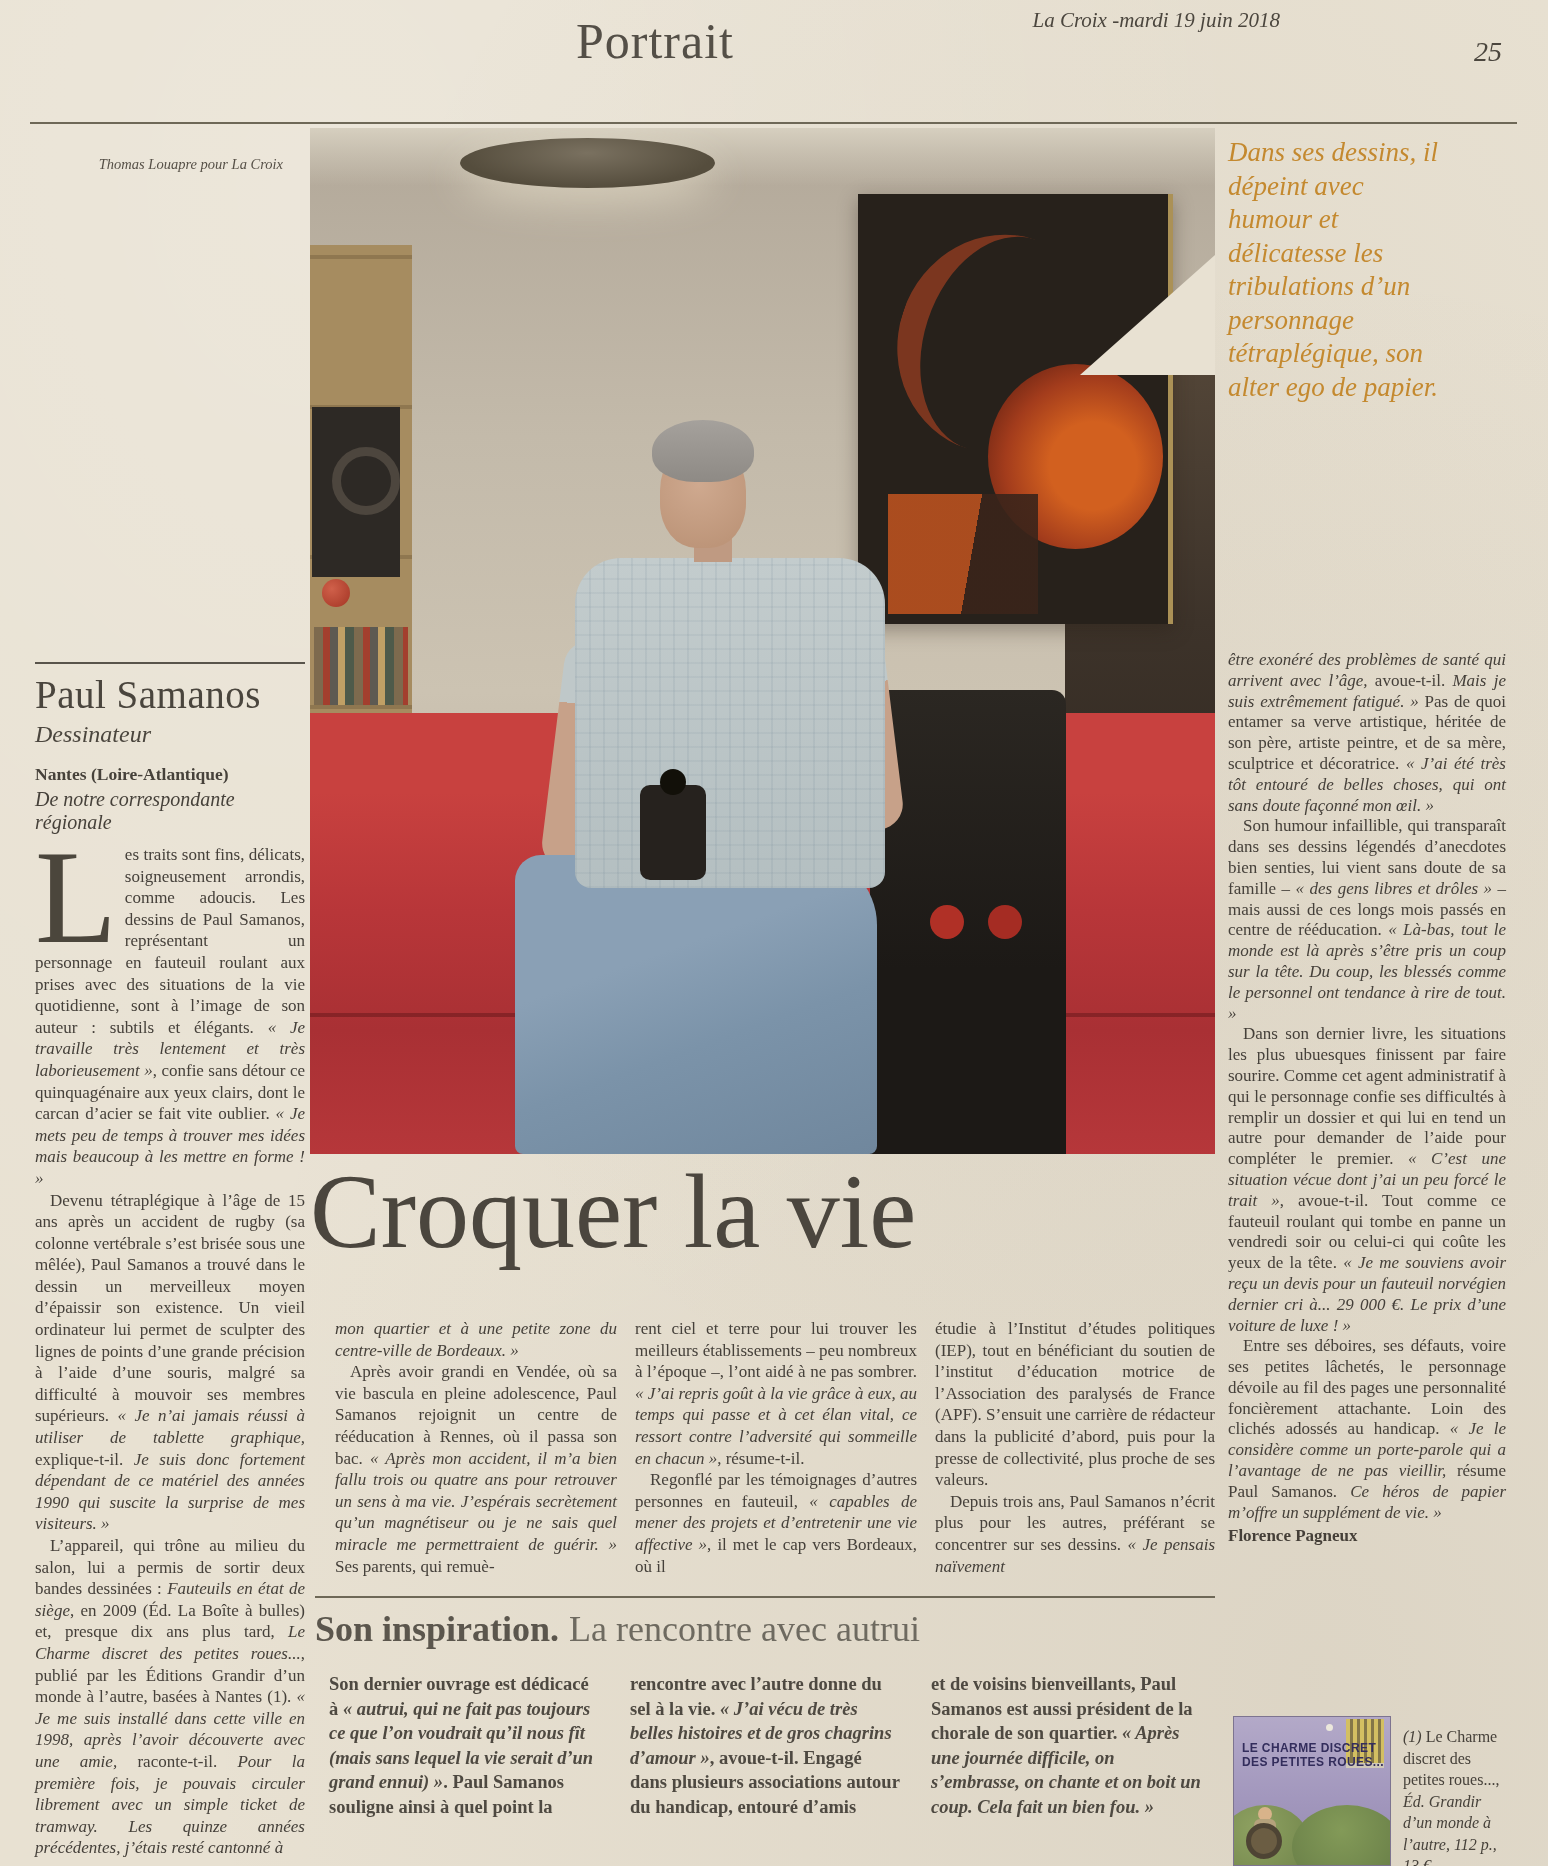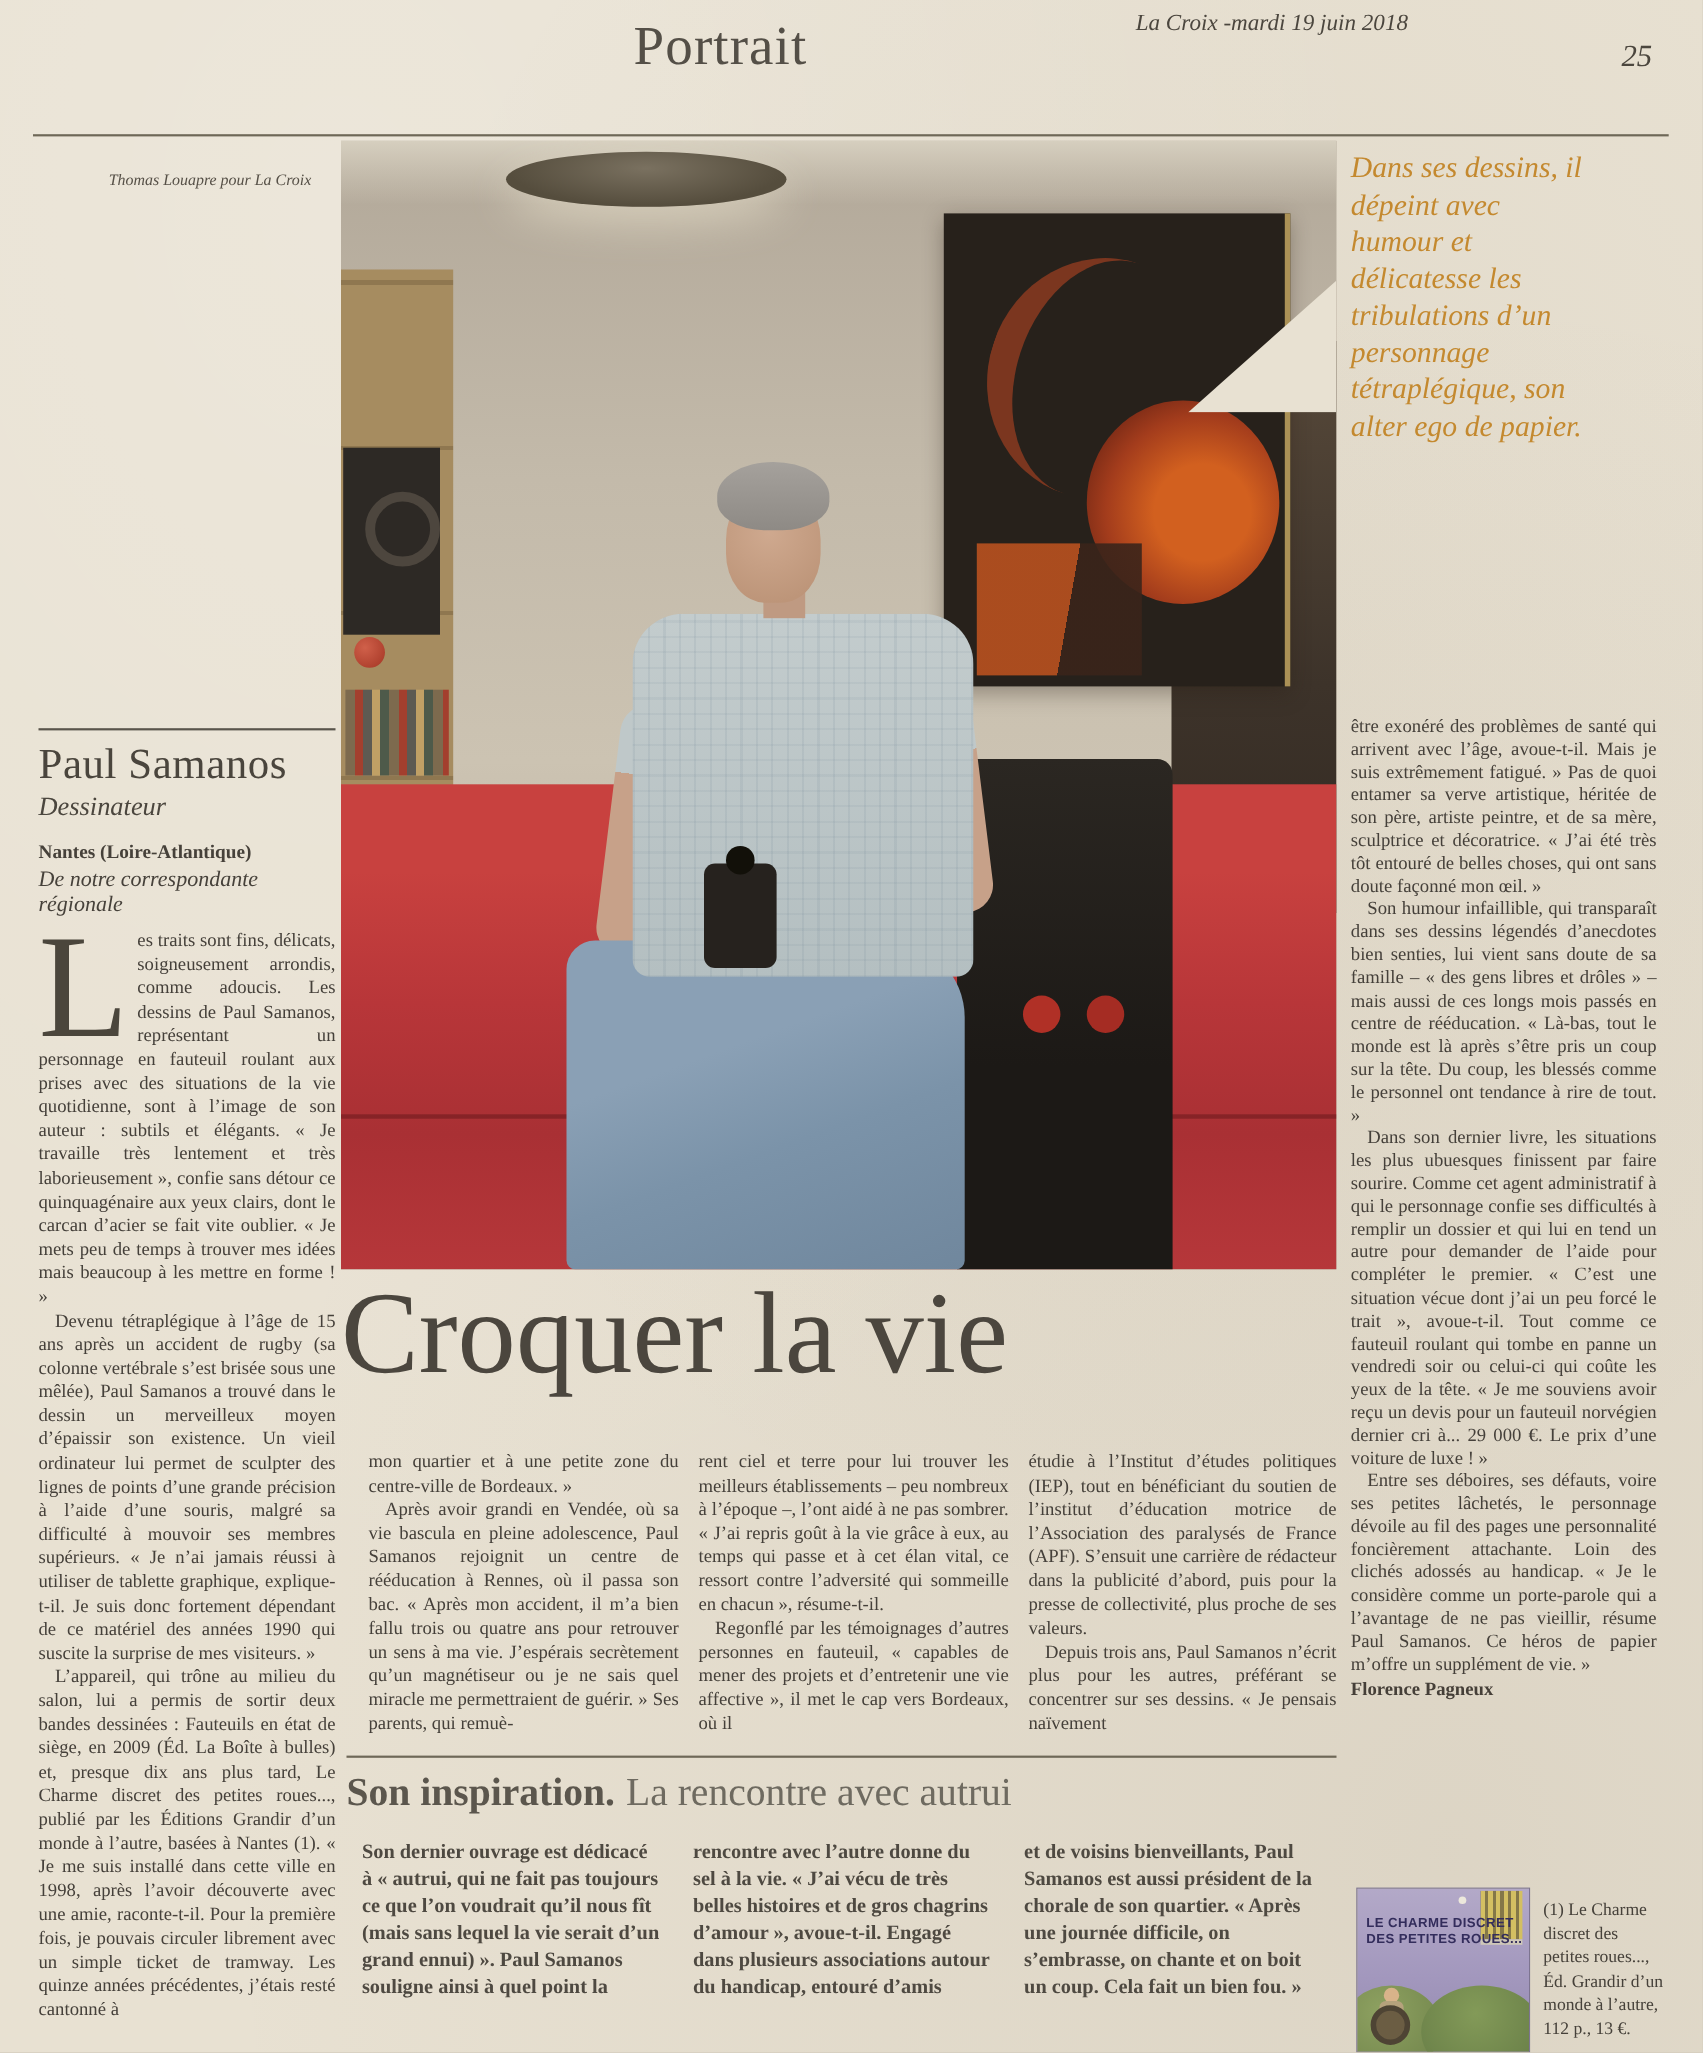--- a/index.html
+++ b/index.html
@@ -69,21 +69,21 @@
     background:linear-gradient(160deg,#8aa0b5 0 35%,#7b93a9 60%,#70879d);}
   .ph-joystick{left:330px;top:657px;width:66px;height:95px;border-radius:10px;background:#26221e;}
   .ph-joyknob{left:20px;top:-16px;width:26px;height:26px;border-radius:50%;background:#121009;}
   .ph-wedge{right:0;top:127px;width:135px;height:120px;background:#e8e1d2;clip-path:polygon(100% 0,100% 100%,0 100%);}
   
   .headline{left:310px;top:1156px;width:905px;text-align:left;font-size:106px;line-height:1.05;color:#4b463e;}
   
   .bodytext{font-size:17px;line-height:21.6px;text-align:justify;color:#45403a;}
   .bodytext p{margin:0;}
   .bodytext p.ind{text-indent:15px;}
-  .seg-i{}
+  .seg-i{font-style:italic;}
   .col1{left:35px;top:662px;width:270px;border-top:2.5px solid #59544b;padding-top:8px;}
   .author-name{font-size:39px;color:#4a453d;letter-spacing:.5px;}
   .author-role{font-style:italic;font-size:24px;margin-top:4px;color:#4b463e;}
   .dateline{font-weight:bold;font-size:17.5px;margin-top:16px;}
   .correspondent{font-style:italic;font-size:20px;margin-top:3px;}
   .col1 .bodytext{margin-top:10px;}
   .dropcap{float:left;font-size:134px;line-height:102px;padding:2px 8px 0 0;color:#4b463c;}
   .col2{left:335px;top:1318px;width:282px;}
   .col3{left:635px;top:1318px;width:282px;}
   .col4{left:935px;top:1318px;width:280px;}

